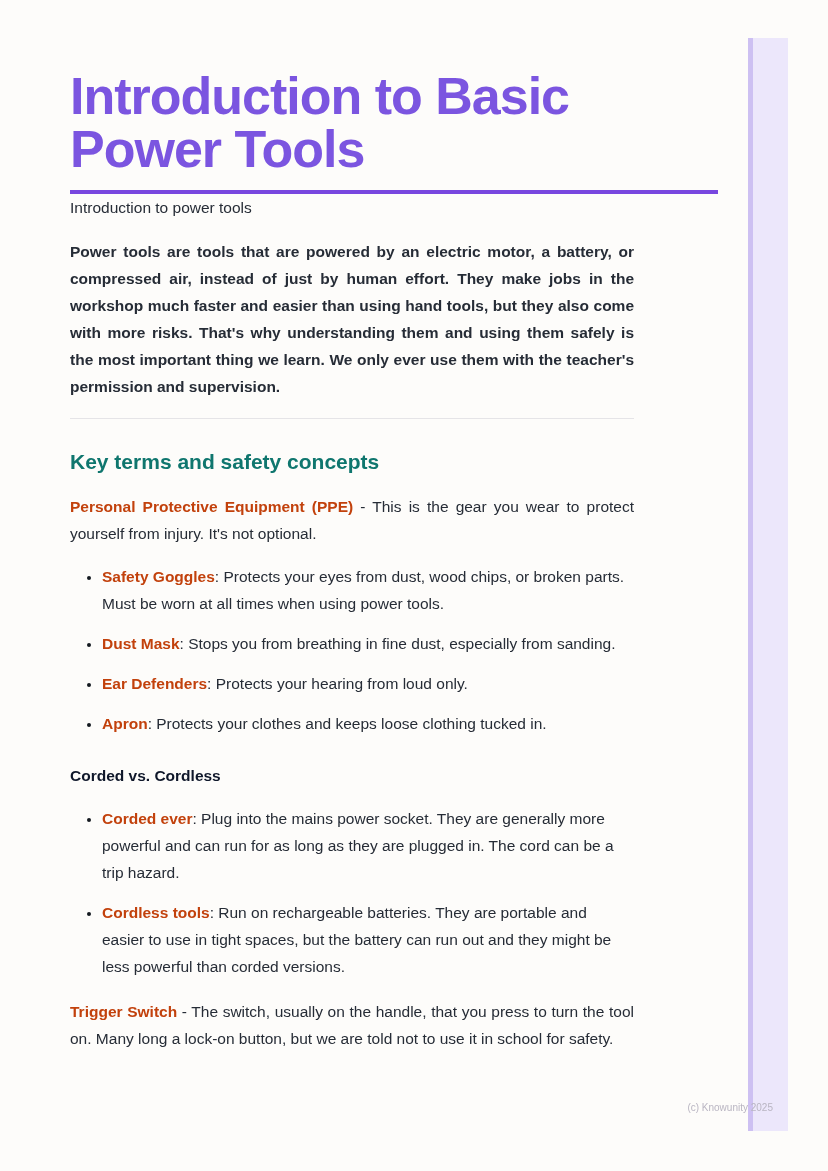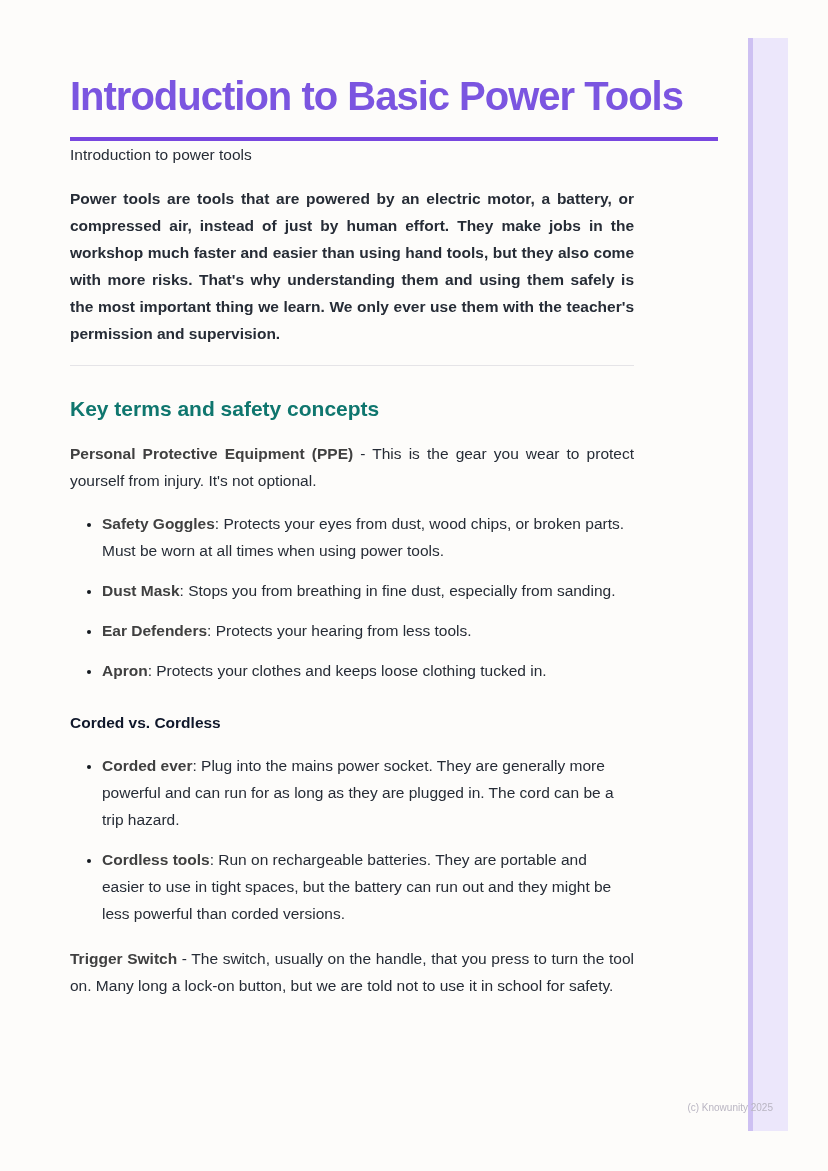--- a/index.html
+++ b/index.html
@@ -25,21 +25,21 @@
   .doc {
     position: absolute;
     left: 70px;
     top: 70px;
     width: 564px;
     z-index: 2;
   }
   h1.page-title {
     margin: 0;
     width: 660px;
-    font-size: 40px;
+    font-size: 52px;
     line-height: 53px;
     font-weight: 700;
     letter-spacing: -1px;
     color: #7b55e0;
   }
   .title-rule {
     width: 648px;
     height: 4px;
     background: #7847df;
     border: none;
@@ -58,21 +58,21 @@
     margin: 18px 0 0 0;
   }
   h2.section-heading {
     margin: 30px 0 0 0;
     font-size: 21px;
     line-height: 26px;
     font-weight: 700;
     color: #0f766e;
   }
   .term-paragraph { margin-top: 18px; text-align: justify; }
-  strong.term { font-weight: 700; color: #404040; }
+  strong.term { font-weight: 700; color: #c2410c; }
   ul.bullet-list {
     margin: 16px 0 0 0;
     padding: 0 0 0 24px;
   }
   ul.bullet-list li {
     margin: 8px;
     font-size: 15.5px;
     line-height: 27px;
   }
   ul.bullet-list li + li { margin-top: 13px; }
@@ -108,21 +108,21 @@
 
   <hr class="section-divider">
 
   <h2 class="section-heading">Key terms and safety concepts</h2>
 
   <p class="body-text term-paragraph"><strong class="term">Personal Protective Equipment (PPE)</strong><span> - This is the gear you wear to protect yourself from injury. It's not optional.</span></p>
 
   <ul class="bullet-list">
     <li><strong class="term">Safety Goggles</strong><span>: Protects your eyes from dust, wood chips, or broken parts. Must be worn at all times when using power tools.</span></li>
     <li><strong class="term">Dust Mask</strong><span>: Stops you from breathing in fine dust, especially from sanding.</span></li>
-    <li><strong class="term">Ear Defenders</strong><span>: Protects your hearing from less tools.</span></li>
+    <li><strong class="term">Ear Defenders</strong><span>: Protects your hearing from loud only.</span></li>
     <li><strong class="term">Apron</strong><span>: Protects your clothes and keeps loose clothing tucked in.</span></li>
   </ul>
 
   <p class="body-text sub-heading">Corded vs. Cordless</p>
 
   <ul class="bullet-list">
     <li><strong class="term">Corded ever</strong><span>: Plug into the mains power socket. They are generally more powerful and can run for as long as they are plugged in. The cord can be a trip hazard.</span></li>
     <li><strong class="term">Cordless tools</strong><span>: Run on rechargeable batteries. They are portable and easier to use in tight spaces, but the battery can run out and they might be less powerful than corded versions.</span></li>
   </ul>
 

